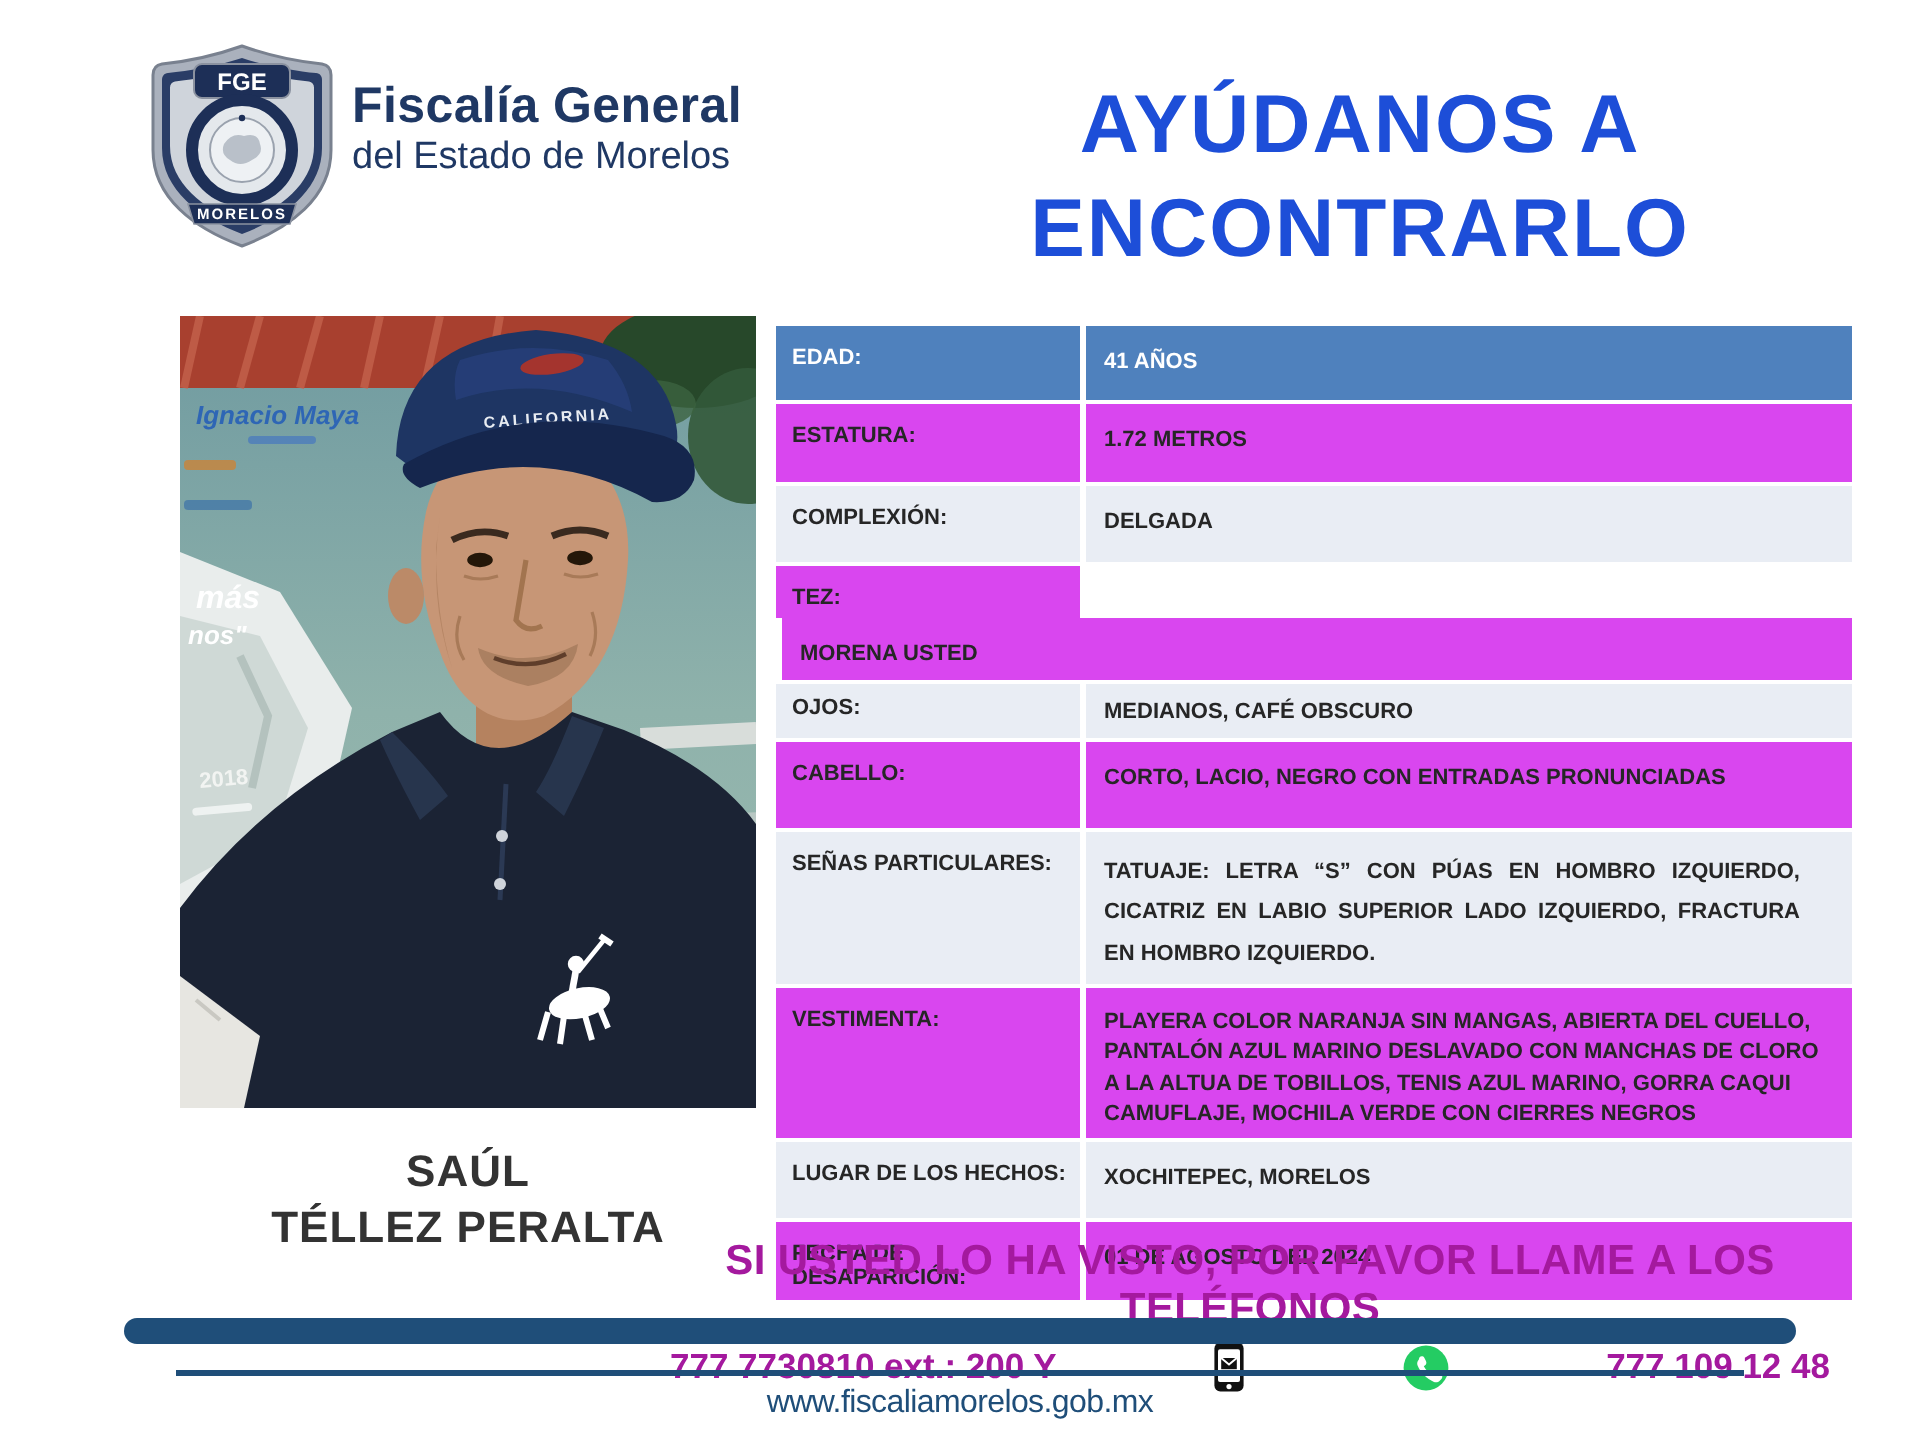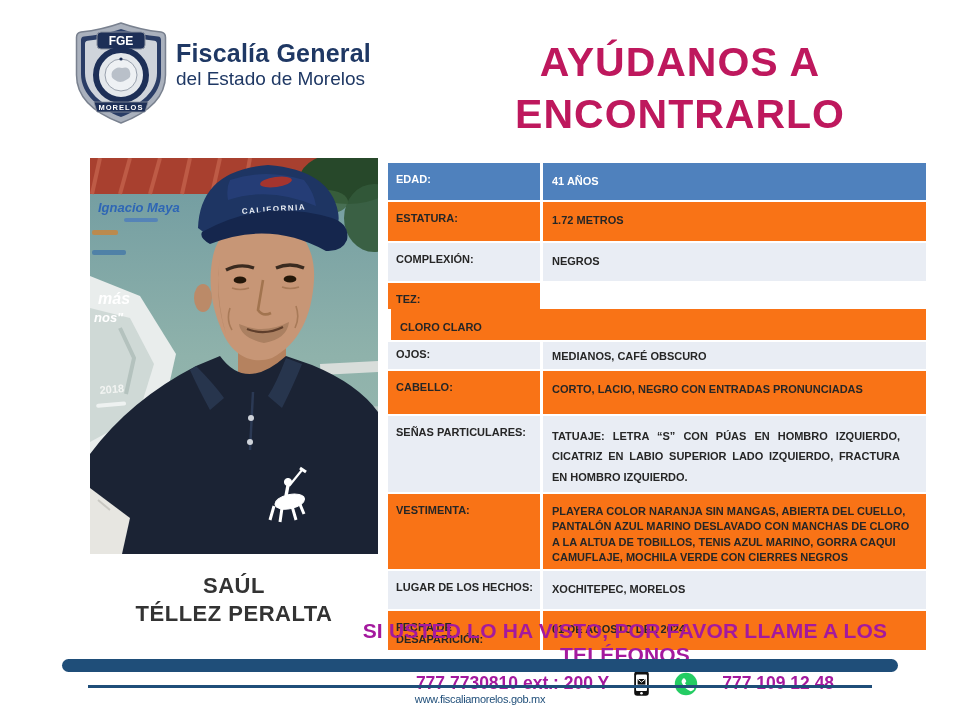--- a/index.html
+++ b/index.html
@@ -9,52 +9,52 @@
     background:#ffffff;overflow:hidden;
     font-family:"Liberation Sans","DejaVu Sans",sans-serif;
   }
   
   .badge{position:absolute;left:74px;top:22px;width:94px;height:102px;}
   .org{position:absolute;left:176px;top:40px;color:#1F3864;line-height:1.08;}
   .org .l1{font-size:25px;font-weight:bold;letter-spacing:.2px;}
   .org .l2{font-size:19px;margin-top:2px;}
   .title{
     position:absolute;left:465px;top:36px;width:430px;text-align:center;
-    color:#be185d;font-size:41px;font-weight:800;line-height:52px;letter-spacing:1px;
+    color:#1d4ed8;font-size:41px;font-weight:800;line-height:52px;letter-spacing:1px;
   }
   
   .photo{position:absolute;left:90px;top:158px;width:288px;height:396px;overflow:hidden;background:#7ea9a2;}
   .person-name{
     position:absolute;left:78px;top:572px;width:312px;text-align:center;
     color:#333333;font-weight:bold;font-size:22px;line-height:28px;letter-spacing:.5px;
   }
   
   .info-table{position:absolute;left:388px;top:163px;width:538px;}
   .t-row{display:flex;margin-bottom:2px;}
   .t-label{width:152px;padding:10px 6px 4px 8px;font-size:11px;font-weight:bold;color:#262626;}
   .t-value{flex:1;margin-left:3px;padding:10px 10px 4px 9px;font-size:11px;font-weight:bold;color:#262626;line-height:1.5;}
   .band-blue .t-label,.band-blue .t-value{background:#4F81BD;color:#ffffff;}
-  .band-dark .t-label,.band-dark .t-value{background:#f97316;}
+  .band-dark .t-label,.band-dark .t-value{background:#d946ef;}
   .band-light .t-label,.band-light .t-value{background:#E9EDF4;}
   .h-edad{min-height:37px;} .h-estatura{min-height:39px;} .h-complexion{min-height:38px;}
   .h-tez{min-height:37px;flex-direction:column;} .h-ojos{min-height:27px;} .h-ojos .t-label,.h-ojos .t-value{padding-top:6px;}
   .h-cabello{min-height:43px;} .h-senas{min-height:66px;} .h-vestimenta{min-height:66px;}
   .h-lugar{min-height:38px;} .h-fecha{min-height:39px;}
   .h-senas .t-value{line-height:1.9;text-align:justify;padding-right:26px;}
   .h-vestimenta .t-value{line-height:1.38;}
   
   .cta{position:absolute;left:335px;top:619px;width:580px;text-align:center;color:#A4199E;font-weight:bold;}
   .cta .c1{font-size:21px;letter-spacing:.2px;}
-  .cta .c2{font-size:17.5px;margin-top:3px;display:flex;align-items:center;justify-content:center;gap:24px;}
+  .cta .c2{font-size:17.5px;margin-top:3px;display:flex;align-items:center;justify-content:space-between;gap:24px;}
   .icon-phone-sms{width:17px;height:27px;display:inline-block;}
   .icon-whatsapp{width:24px;height:24px;display:inline-block;}
   
   .bar{position:absolute;left:62px;top:659px;width:836px;height:13px;background:#1F4E79;border-radius:7px;}
   .rule{position:absolute;left:88px;top:685px;width:784px;height:3px;background:#1F4E79;}
-  .site{position:absolute;left:0;top:693px;width:960px;text-align:center;color:#1F4E79;font-size:11px;letter-spacing:-.3px;}
+  .site{position:absolute;left:0;top:693px;width:960px;text-align:center;color:#1F4E79;font-size:16px;letter-spacing:-.3px;}
 </style>
 </head>
 <body>
 
 <div class="frame">
 
   <svg class="badge" viewBox="0 0 94 102">
     <path d="M47 1 C61 6 77 9 87 10 C90 10.5 91.5 12.5 91.5 15.5 L91.5 53 C91.5 77 71 92 47 101 C23 92 2.5 77 2.5 53 L2.5 15.5 C2.5 12.5 4 10.5 7 10 C17 9 33 6 47 1 Z" fill="#aab1bd" stroke="#79818f" stroke-width="1.5"></path>
     <path d="M47 7 C59 11 74 13.5 84 14.5 C86 14.7 87 16 87 18 L87 52 C87 73 68 87 47 95 C26 87 7 73 7 52 L7 18 C7 16 8 14.7 10 14.5 C20 13.5 35 11 47 7 Z" fill="#2a3d66"></path>
     <path d="M47 12 C58 15.5 71 17.8 80.5 18.7 C82 18.9 83 20 83 21.7 L83 51 C83 69.5 66.5 82.5 47 90 C27.5 82.5 11 69.5 11 51 L11 21.7 C11 20 12 18.9 13.5 18.7 C23 17.8 36 15.5 47 12 Z" fill="#cfd4db"></path>
@@ -173,25 +173,25 @@
     <div class="t-row band-blue h-edad">
       <div class="t-label">EDAD:</div>
       <div class="t-value">41 AÑOS</div>
     </div>
     <div class="t-row band-dark h-estatura">
       <div class="t-label">ESTATURA:</div>
       <div class="t-value">1.72 METROS</div>
     </div>
     <div class="t-row band-light h-complexion">
       <div class="t-label">COMPLEXIÓN:</div>
-      <div class="t-value">NEGROS</div>
+      <div class="t-value">DELGADA</div>
     </div>
     <div class="t-row band-dark h-tez">
       <div class="t-label">TEZ:</div>
-      <div class="t-value">CLORO CLARO</div>
+      <div class="t-value">MORENA USTED</div>
     </div>
     <div class="t-row band-light h-ojos">
       <div class="t-label">OJOS:</div>
       <div class="t-value">MEDIANOS, CAFÉ OBSCURO</div>
     </div>
     <div class="t-row band-dark h-cabello">
       <div class="t-label">CABELLO:</div>
       <div class="t-value">CORTO, LACIO, NEGRO CON ENTRADAS PRONUNCIADAS</div>
     </div>
     <div class="t-row band-light h-senas">

